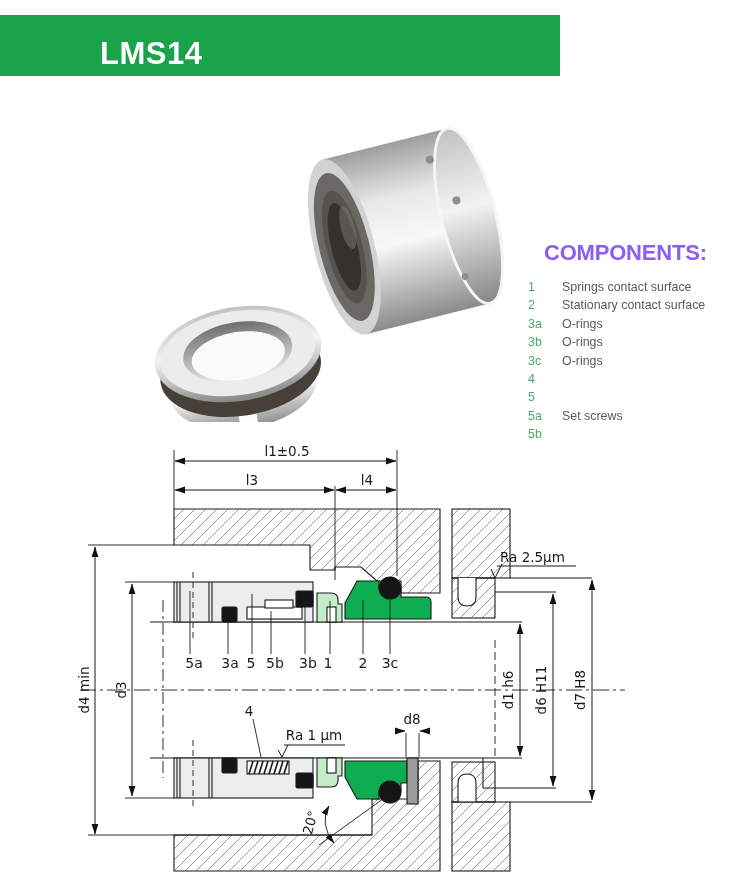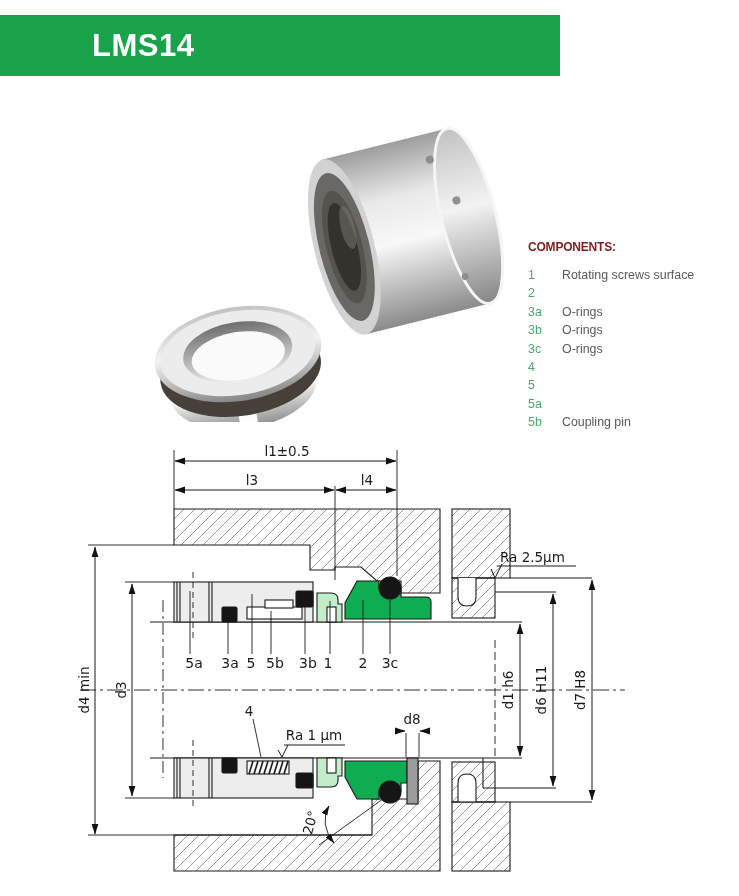--- a/index.html
+++ b/index.html
@@ -1,24 +1,24 @@
 <!DOCTYPE html>
 <html><head>
 <meta charset="utf-8">
 <style>
   html,body{margin:0;padding:0;background:#ffffff;}
   #page{position:relative;width:739px;height:896px;background:#fff;overflow:hidden;
         font-family:"Liberation Sans", sans-serif;}
   
   #banner{position:absolute;left:0;top:15px;width:560px;height:61px;background:#18a34b;}
-  #banner h1{margin:0;padding:0 0 0 92px;color:#ffffff;font-size:31px;font-weight:bold;
+  #banner h1{margin:8px;padding:0 0 0 92px;color:#ffffff;font-size:31px;font-weight:bold;
              line-height:61px;letter-spacing:.5px;font-family:"Liberation Sans",sans-serif;}
   
   #components{position:absolute;left:528px;top:240px;width:205px;}
-  #components .title{color:#7f1d1d;font-size:12px;font-weight:bold;margin:0 0 12px 0;
+  #components .title{color:#8b5cf6;font-size:22px;font-weight:bold;margin:0 0 12px 16px;
                      letter-spacing:-0.2px;}
   #components .row{display:flex;font-size:12.4px;line-height:18.4px;color:#595959;}
   #components .num{width:34px;color:#47a96a;flex:none;}
   #components .lbl{flex:1;}
   
   #photo{position:absolute;left:138px;top:112px;}
   #drawing{position:absolute;left:55px;top:443px;}
   svg text{font-family:"DejaVu Sans", sans-serif;fill:#1a1a1a;}
 </style>
 </head>
@@ -71,24 +71,25 @@
       <ellipse cx="0" cy="-1" rx="78" ry="42" fill="#ececec"></ellipse>
       <ellipse cx="0" cy="-2" rx="55" ry="30" fill="url(#gBore)"></ellipse>
       <ellipse cx="0" cy="2" rx="47" ry="24" fill="#fafafa"></ellipse>
     </g>
   </svg>
 
   <div id="components">
     <p class="title">COMPONENTS:</p>
     <div class="row">
       <span class="num">1</span>
-      <span class="lbl">Rotating screws surface</span>
+      <span class="lbl">Springs contact surface</span>
       </div>
     <div class="row">
       <span class="num">2</span>
+      <span class="lbl">Stationary contact surface</span>
       </div>
     <div class="row">
       <span class="num">3a</span>
       <span class="lbl">O-rings</span>
       </div>
     <div class="row">
       <span class="num">3b</span>
       <span class="lbl">O-rings</span>
       </div>
     <div class="row">
@@ -96,24 +97,24 @@
       <span class="lbl">O-rings</span>
       </div>
     <div class="row">
       <span class="num">4</span>
       </div>
     <div class="row">
       <span class="num">5</span>
       </div>
     <div class="row">
       <span class="num">5a</span>
+      <span class="lbl">Set screws</span>
       </div>
     <div class="row">
       <span class="num">5b</span>
-      <span class="lbl">Coupling pin</span>
       </div>
   </div>
 
   <svg id="drawing" width="650" height="453" viewBox="55 443 650 453">
     <defs>
       <pattern id="hat" width="11" height="11" patternUnits="userSpaceOnUse">
         <line x1="0" y1="11" x2="11" y2="0" stroke="#9a9a9a" stroke-width="1"></line>
         <line x1="-3" y1="3" x2="3" y2="-3" stroke="#9a9a9a" stroke-width="1"></line>
         <line x1="8" y1="14" x2="14" y2="8" stroke="#9a9a9a" stroke-width="1"></line>
       </pattern>

